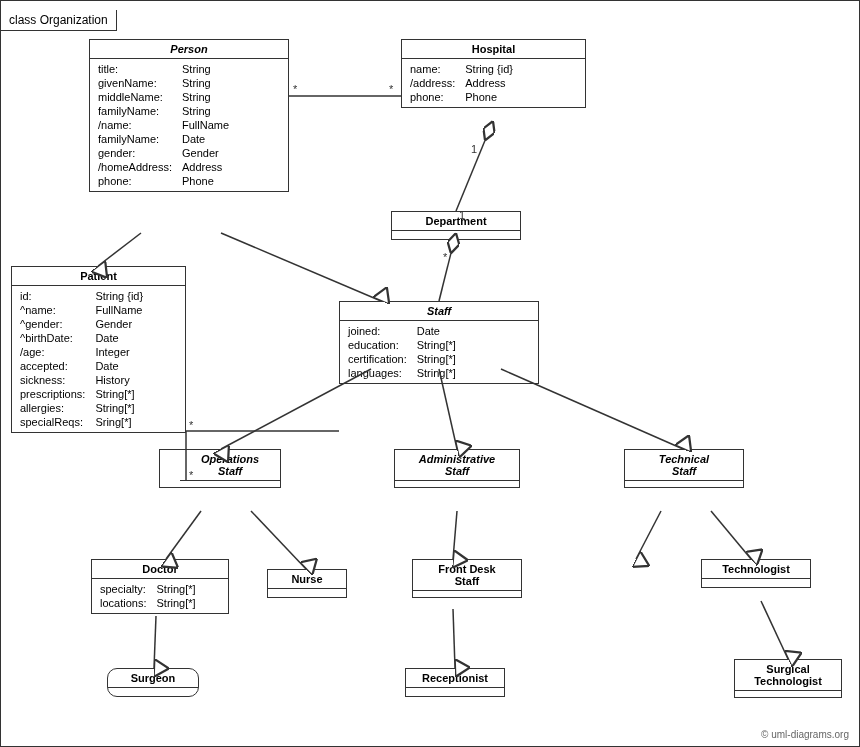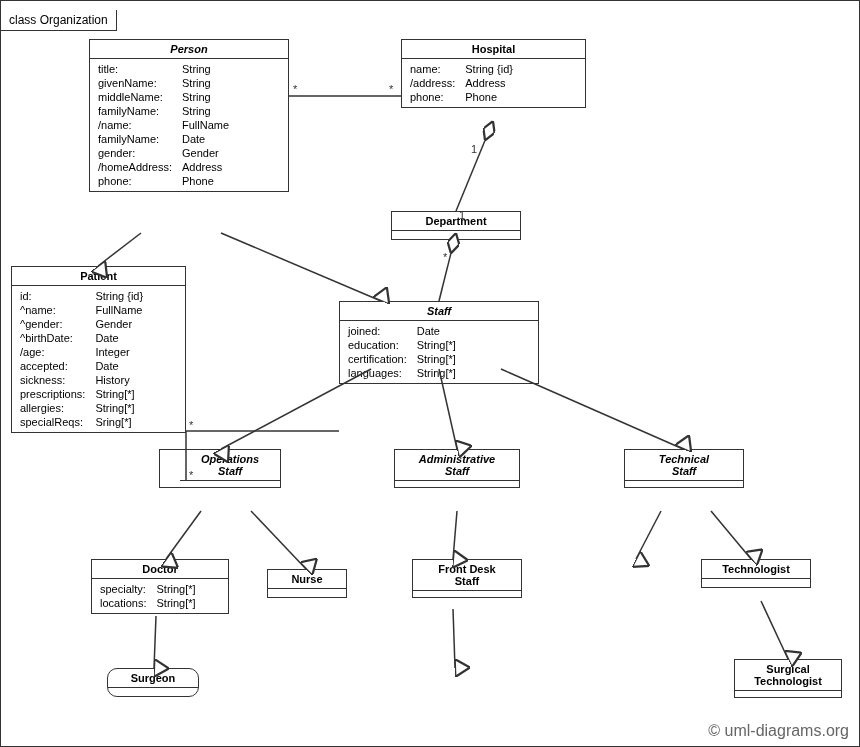--- a/index.html
+++ b/index.html
@@ -61,21 +61,21 @@
       top: 0; left: 0;
       width: 860px;
       height: 747px;
       pointer-events: none;
       overflow: visible;
     }
     .copyright {
       position: absolute;
       bottom: 6px;
       right: 10px;
-      font-size: 16px;
+      font-size: 10px;
       color: #666;
     }
   </style>
 </head>
 <body>
 
 <div class="diagram-container">
   <div class="diagram-title">class Organization</div>
 
   <div class="uml-class" style="left:88px;top:38px;width:200px;">
@@ -274,20 +274,24 @@
   <div class="uml-class" style="left:700px;top:558px;width:110px;">
     <div class="uml-class-header">Technologist</div>
     <div class="uml-class-body" style="min-height:8px;"></div>
   </div>
 
   <div class="uml-class" style="left:106px;top:667px;width:92px;border-radius:10px;">
     <div class="uml-class-header">Surgeon</div>
     <div class="uml-class-body" style="min-height:8px;"></div>
   </div>
 
+  <div class="uml-class" style="left:404px;top:667px;width:100px;">
+    <div class="uml-class-header">Receptionist</div>
+    <div class="uml-class-body" style="min-height:8px;"></div>
+  </div>
 
   <div class="uml-class" style="left:733px;top:658px;width:108px;">
     <div class="uml-class-header" style="text-align:center;">Surgical<br>Technologist</div>
     <div class="uml-class-body" style="min-height:5px;"></div>
   </div>
 
   <svg class="diagram-svg">
     <defs>
 
       <marker id="inherit-arrow" markerWidth="12" markerHeight="10" refX="6" refY="10" orient="auto">

